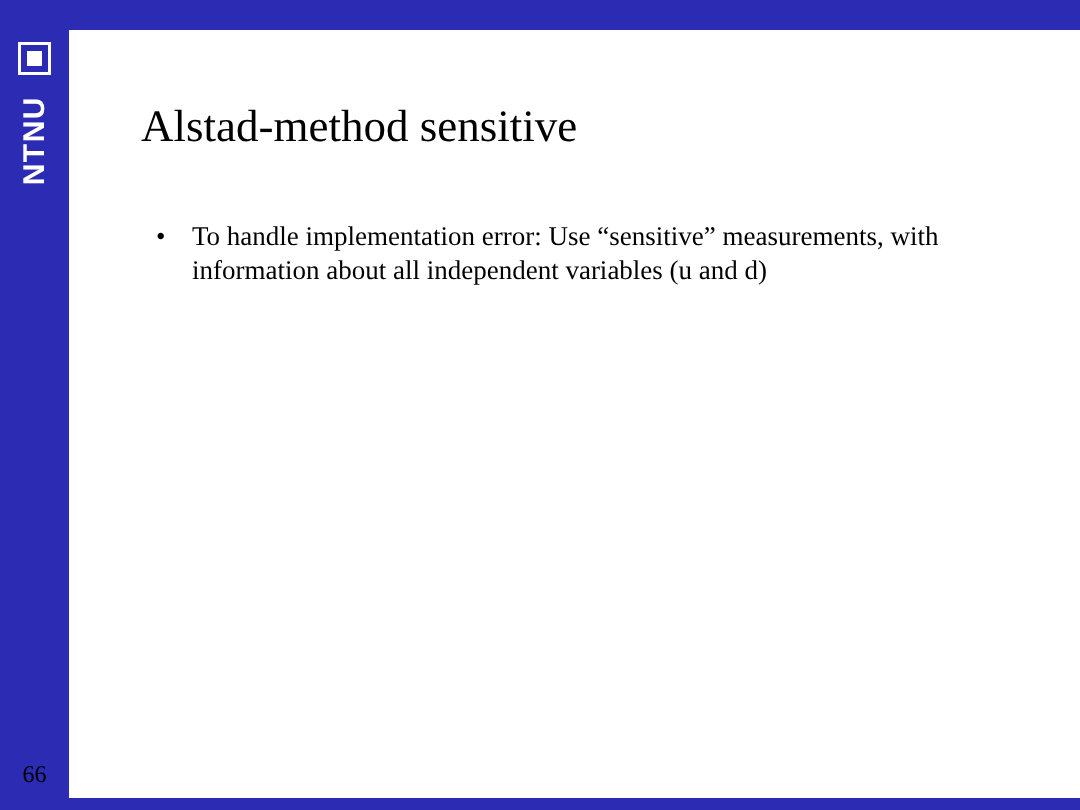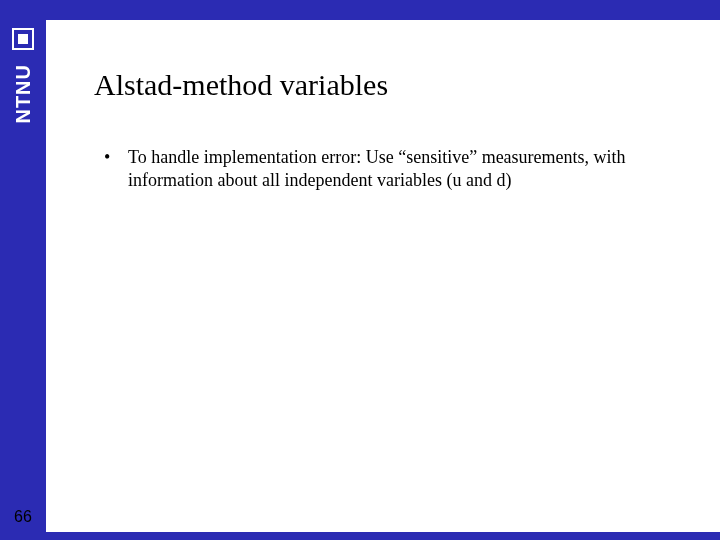--- a/index.html
+++ b/index.html
@@ -96,39 +96,39 @@
     font-size: 18px;
   }
   .page-number {
     position: absolute;
     left: 0;
     bottom: 14px;
     width: 46px;
     text-align: center;
     font-size: 16px;
     color: #000;
-    font-family: Liberation Sans, sans-serif;
+    font-family: Liberation Serif, serif;
   }
 </style>
 </head>
 <body>
 
 <div class="slide">
   <div class="top-bar"></div>
 
   <div class="left-bar">
     <div class="logo-square">
       <div class="outer"></div>
       <div class="inner"></div>
     </div>
     <div class="ntnu-text">NTNU</div>
   </div>
 
   <div class="content">
-    <h1 class="title">Alstad-method variables</h1>
+    <h1 class="title">Alstad-method sensitive</h1>
     <ul class="bullets">
       <li>To handle implementation error: Use “sensitive” measurements, with information about all independent variables (u and d)</li>
     </ul>
   </div>
 
   <div class="page-number">66</div>
 
   <div class="bottom-bar"></div>
 </div>
 

